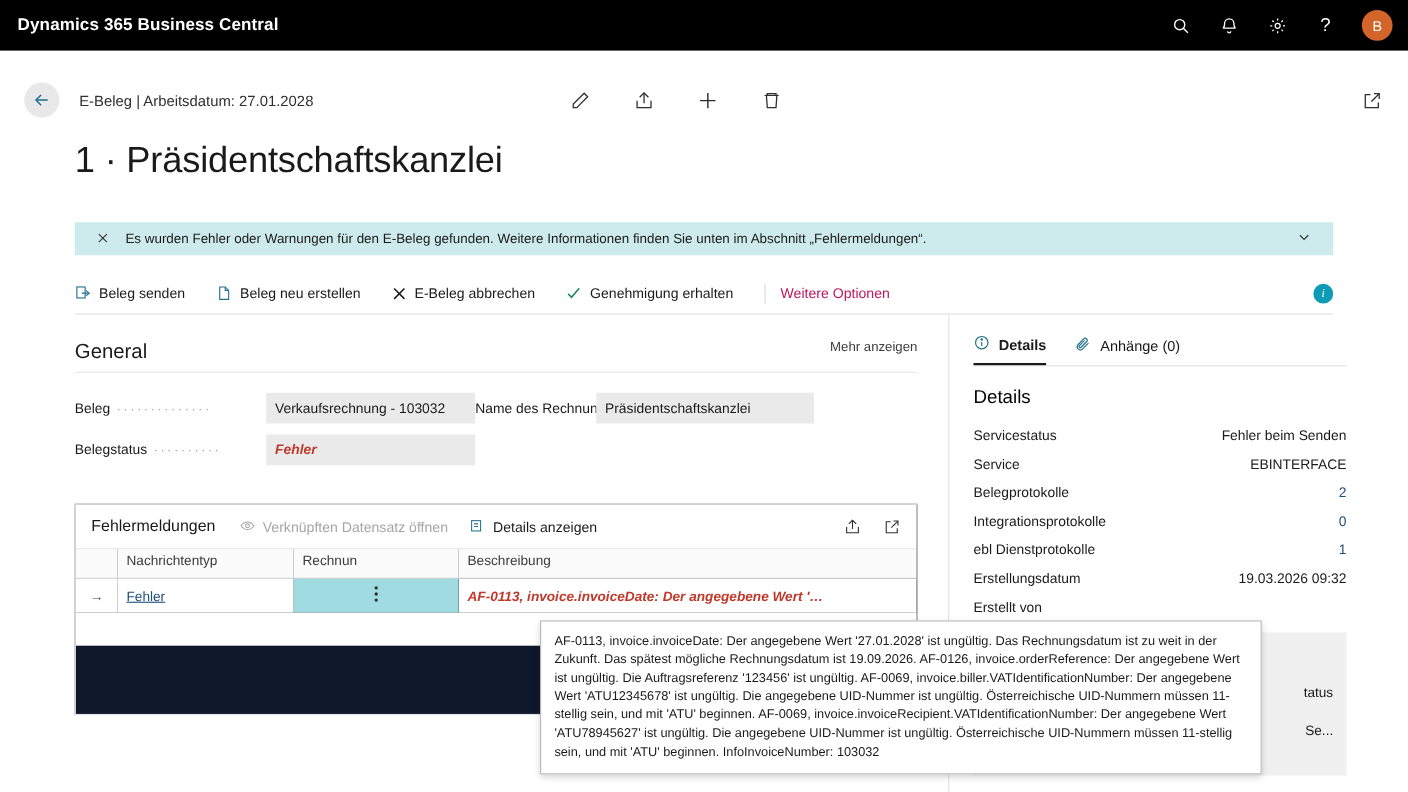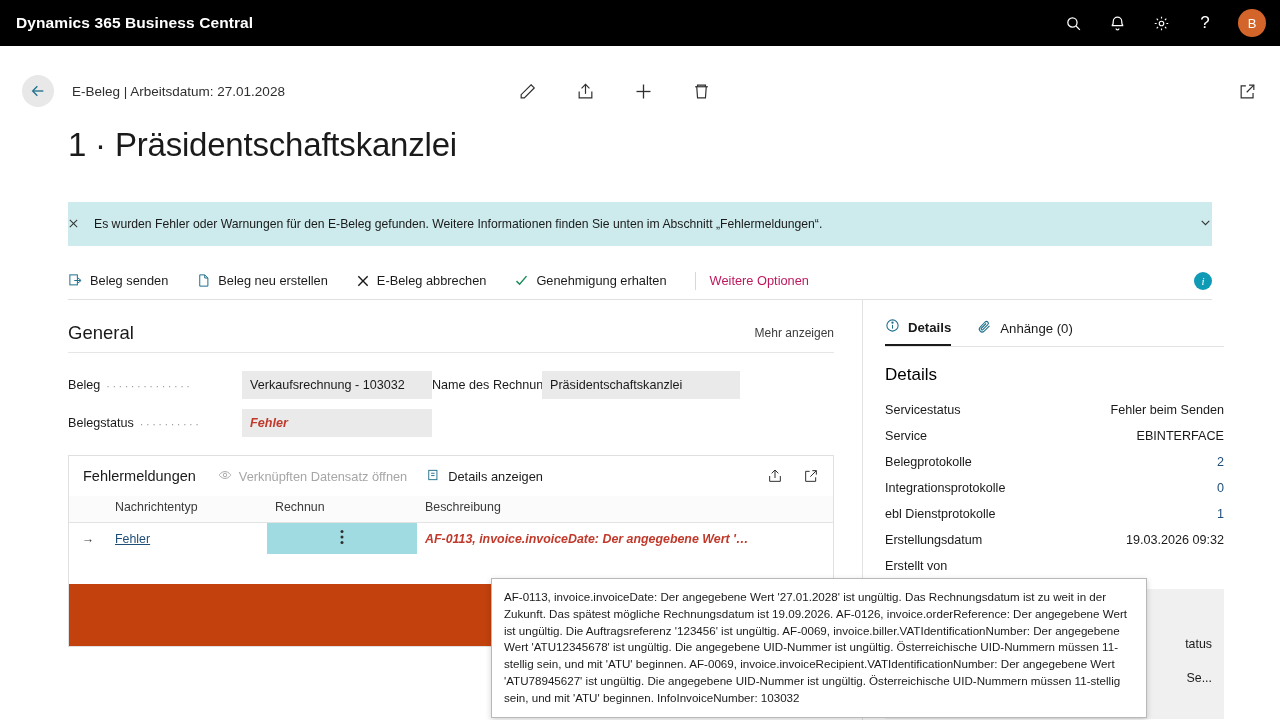--- a/index.html
+++ b/index.html
@@ -93,24 +93,24 @@
     font-size: 33px;
     font-weight: normal;
     color: #1a1a1a;
     margin: 6px 0 0 48px;
     letter-spacing: -0.2px;
   }
   
   .notif {
     margin: 22px 68px 0 68px;
     background: #cdeaec;
-    height: 44px;
-    display: flex;
-    align-items: center;
-    padding: 0 0;
+    height: 30px;
+    display: flex;
+    align-items: center;
+    padding: 0 20px;
     font-size: 12.2px;
     color: #1a1a1a;
   }
   .notif-x {
     width: 18px;
     color: #333;
     font-size: 13px;
     cursor: pointer;
     margin-right: 8px;
   }
@@ -170,21 +170,21 @@
   .left-col { width: 766px; position: relative; }
   .right-col {
     width: 362px;
     border-left: 1px solid #e3e3e3;
     padding-left: 22px;
     margin-left: 28px;
   }
   
   .sec-head {
     display: flex;
-    align-items: center;
+    align-items: flex-start;
     margin-top: 22px;
     border-bottom: 1px solid #e6e6e6;
     padding-bottom: 8px;
   }
   .sec-title { font-size: 18.5px; color: #1a1a1a; }
   .show-more {
     margin-left: auto;
     font-size: 12px;
     color: #3d3d3d;
     cursor: pointer;
@@ -218,23 +218,23 @@
     display: flex;
     align-items: center;
     padding: 0 8px;
     font-size: 12.6px;
     color: #1a1a1a;
     cursor: text;
   }
   .fld-input.error { color: #c0392b; font-style: italic; font-weight: bold; }
   
   .subpage {
-    margin-top: 18px;
+    margin-top: 35px;
     border: 1px solid #e0e0e0;
-    background: #c2410c;
+    background: #0f172a;
     height: 192px;
   }
   .sub-toolbar {
     height: 40px;
     display: flex;
     align-items: center;
     padding: 0 14px;
     gap: 0;
     font-size: 12.8px;
     background: #ffffff;

